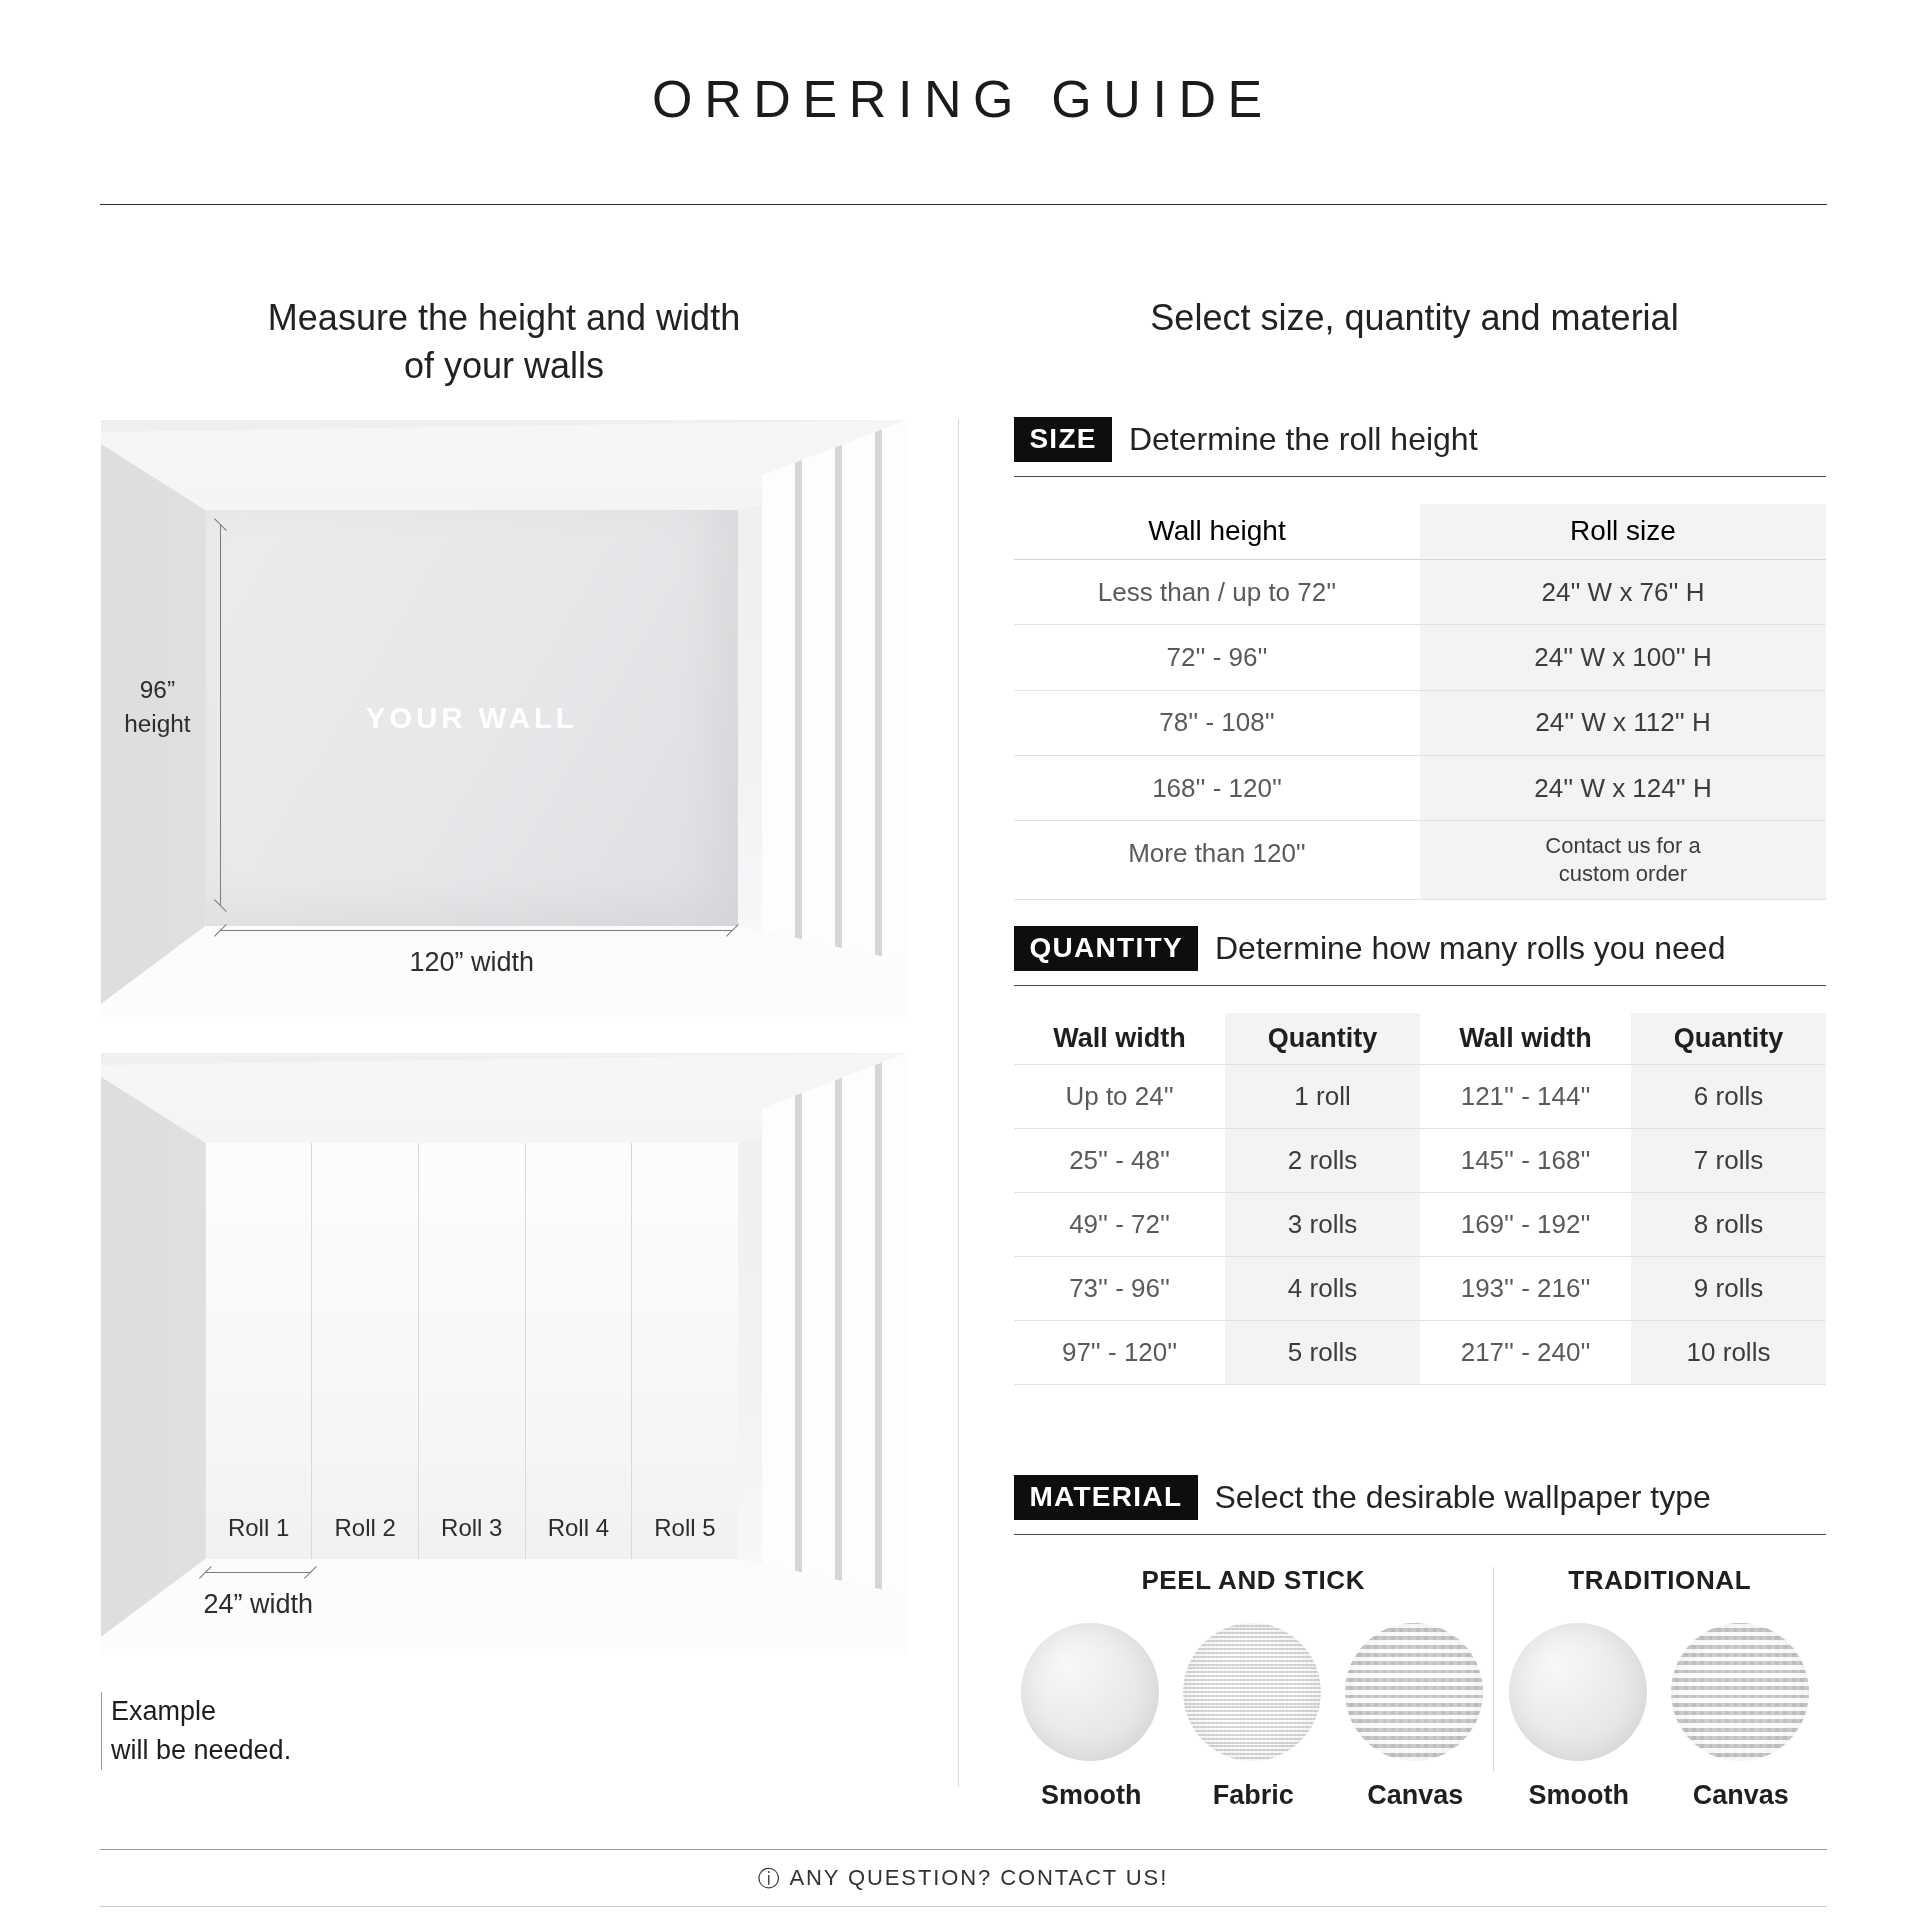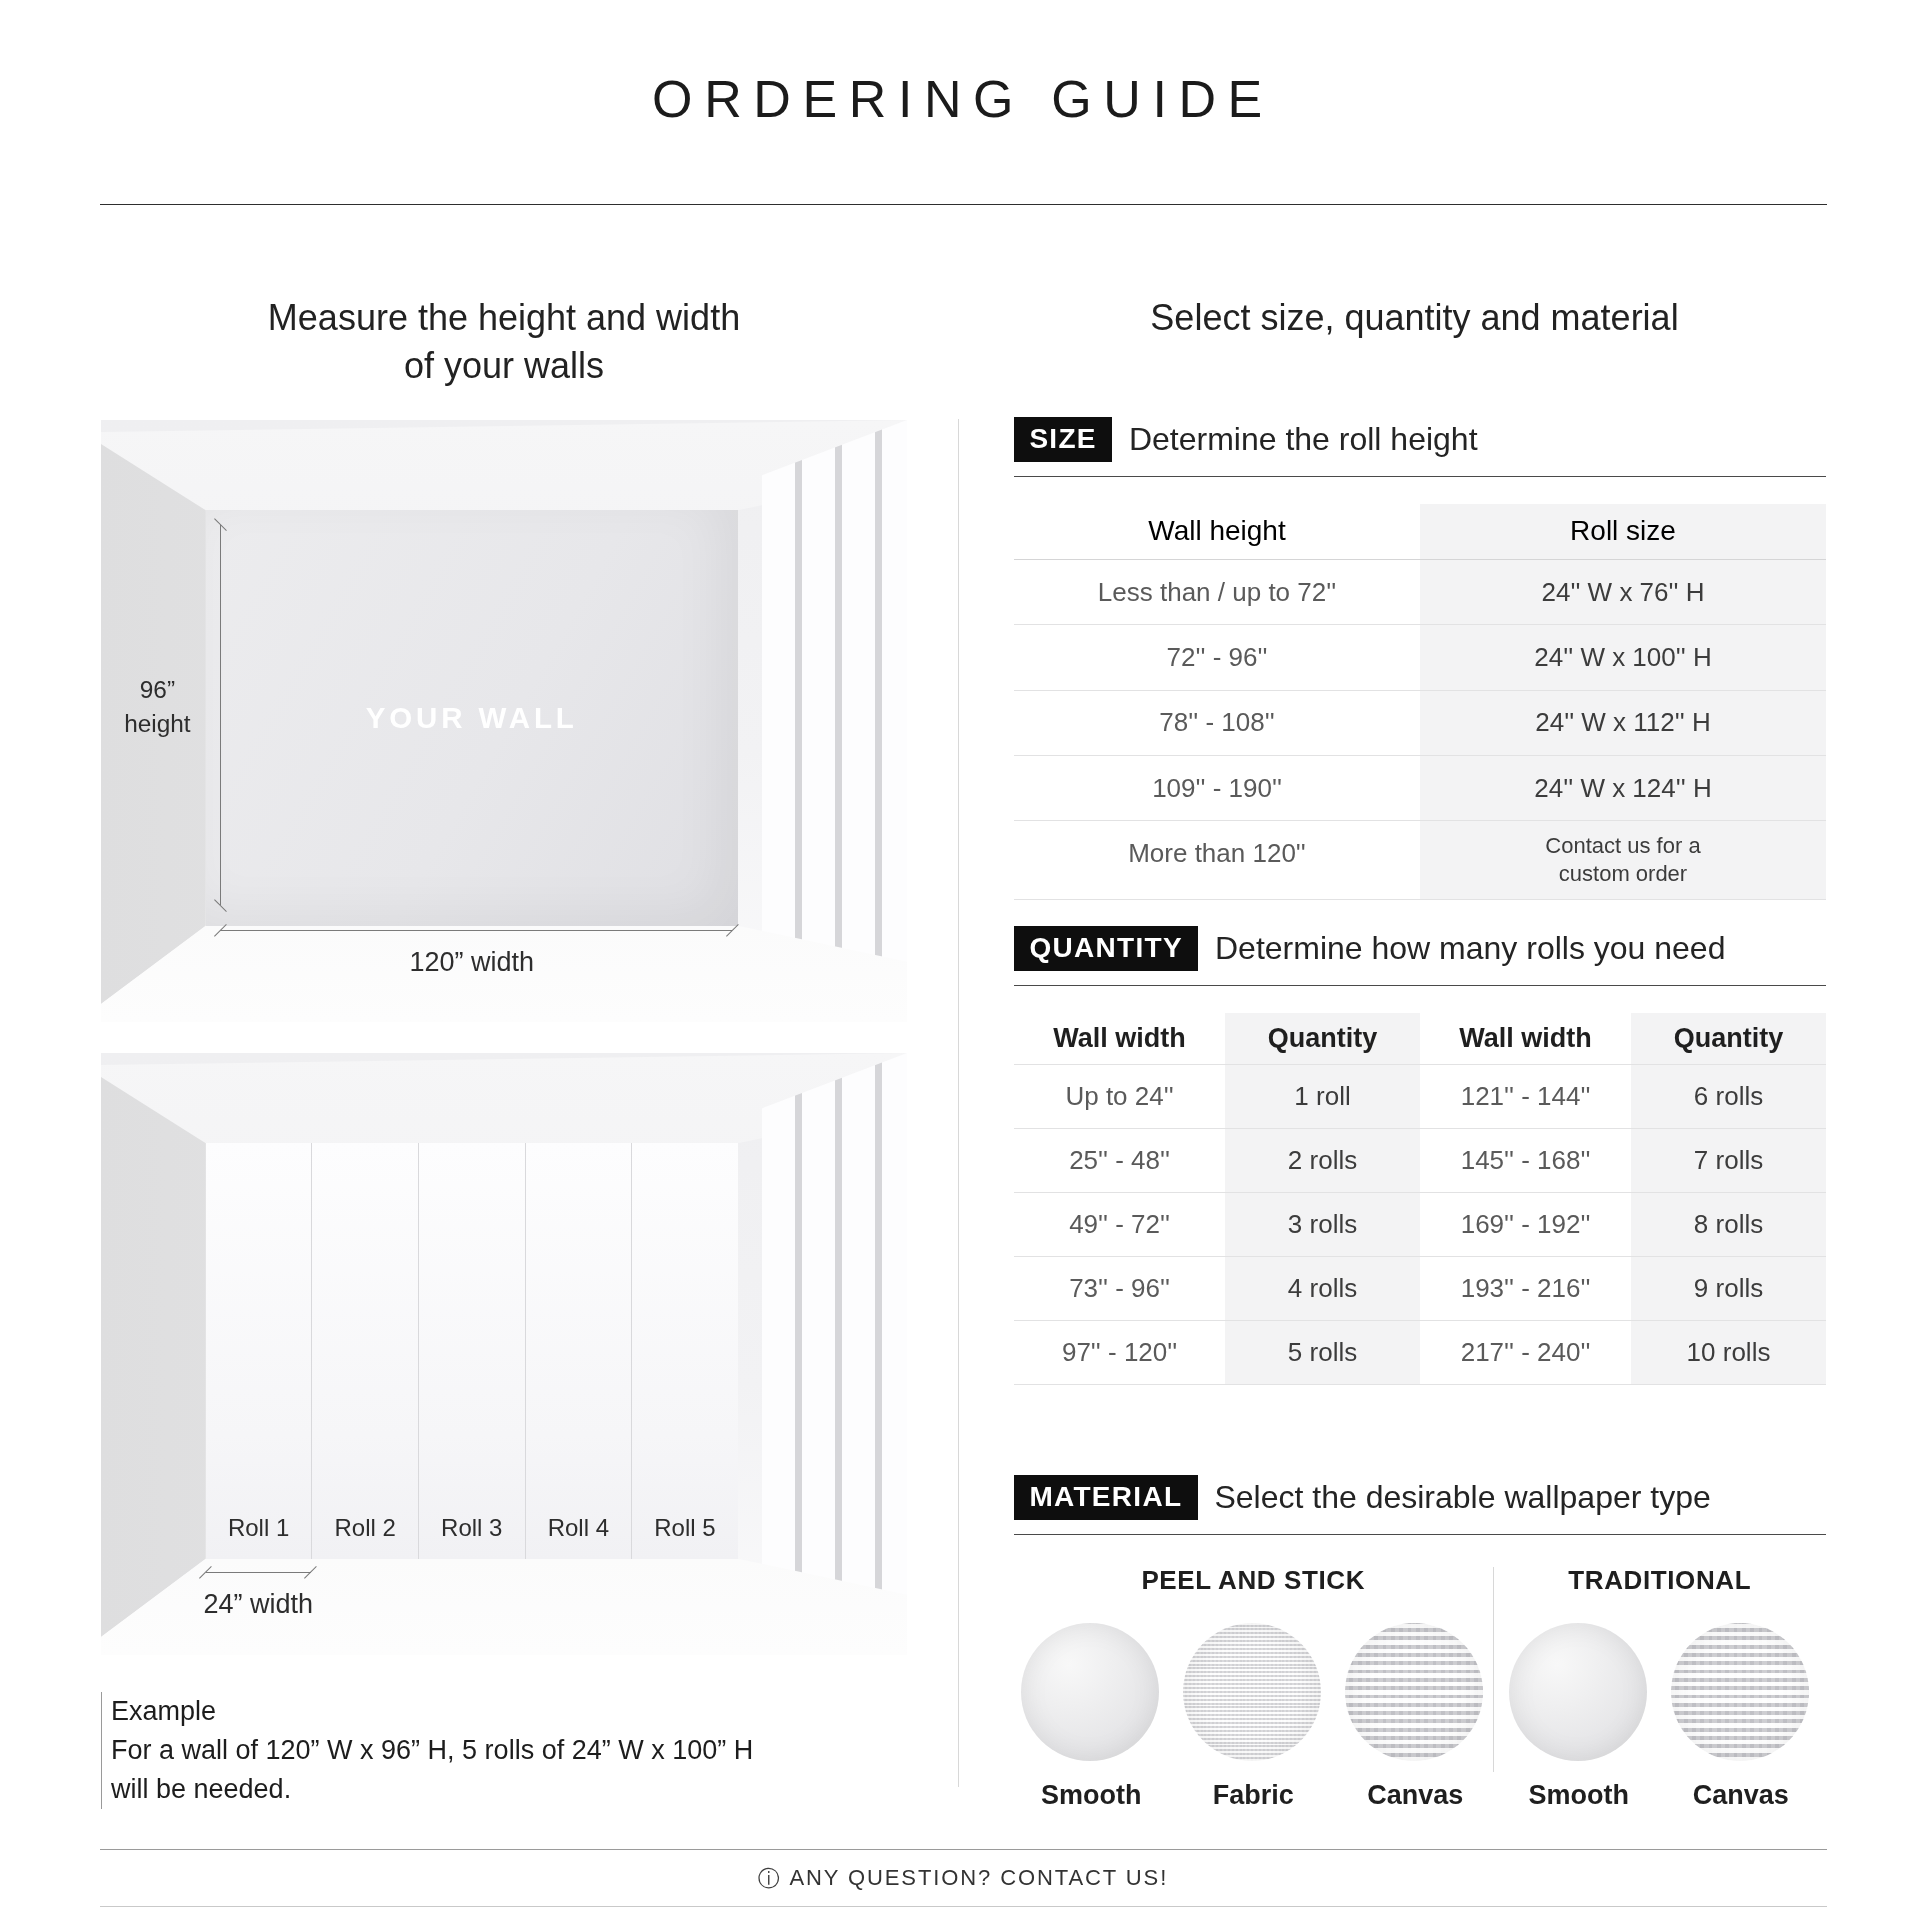--- a/index.html
+++ b/index.html
@@ -193,21 +193,20 @@
       <div class="roll-panel">
         <span class="roll-label">Roll 5</span>
       </div>
     </div>
     <div class="dim-line-h h-measure-small"></div>
     <div class="width-label-small">24” width</div>
   </div>
 
   <div class="example">
     <div>Example</div>
-    <div>For a wall of 120” W x 96” H, 5 rolls of 24” W x 100” H</div>
     <div>will be needed.</div>
   </div>
 
   <div class="col-divider"></div>
 
   <div class="right-heading">Select size, quantity and material</div>
 
   <div class="section sec-size">
     <div class="sec-header">
       <span class="badge">SIZE</span>
@@ -224,21 +223,21 @@
       </div>
       <div class="s-row">
         <div class="s-cell wall">72'' - 96''</div>
         <div class="s-cell roll">24'' W x 100'' H</div>
       </div>
       <div class="s-row">
         <div class="s-cell wall">78'' - 108''</div>
         <div class="s-cell roll">24'' W x 112'' H</div>
       </div>
       <div class="s-row">
-        <div class="s-cell wall">109'' - 190''</div>
+        <div class="s-cell wall">168'' - 120''</div>
         <div class="s-cell roll">24'' W x 124'' H</div>
       </div>
       <div class="s-row">
         <div class="s-cell wall">More than 120''</div>
         <div class="s-cell roll small-note">
           <span class="wrap">Contact us for a custom order</span>
         </div>
       </div>
     </div>
   </div>

